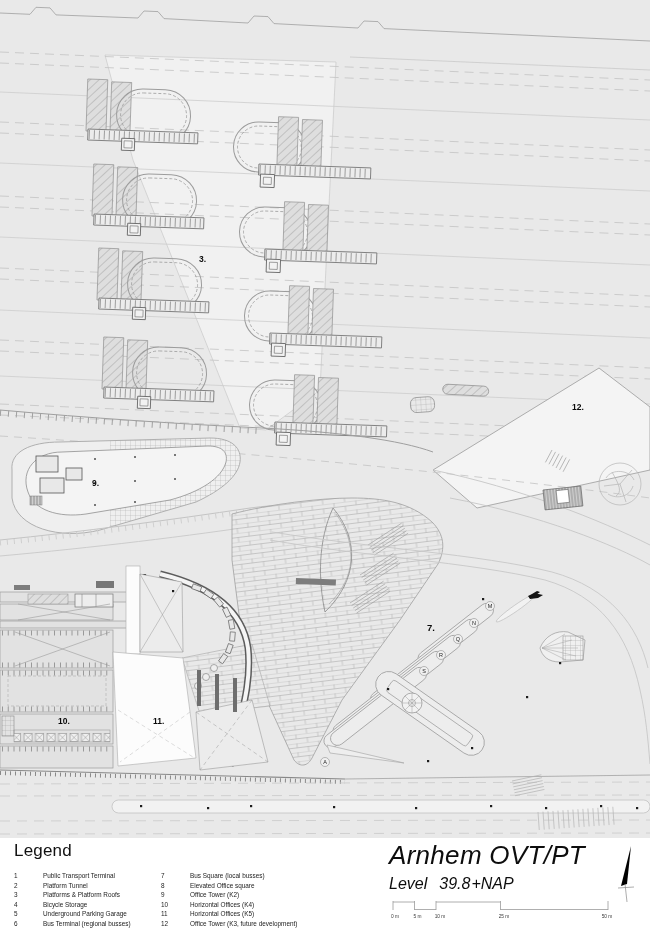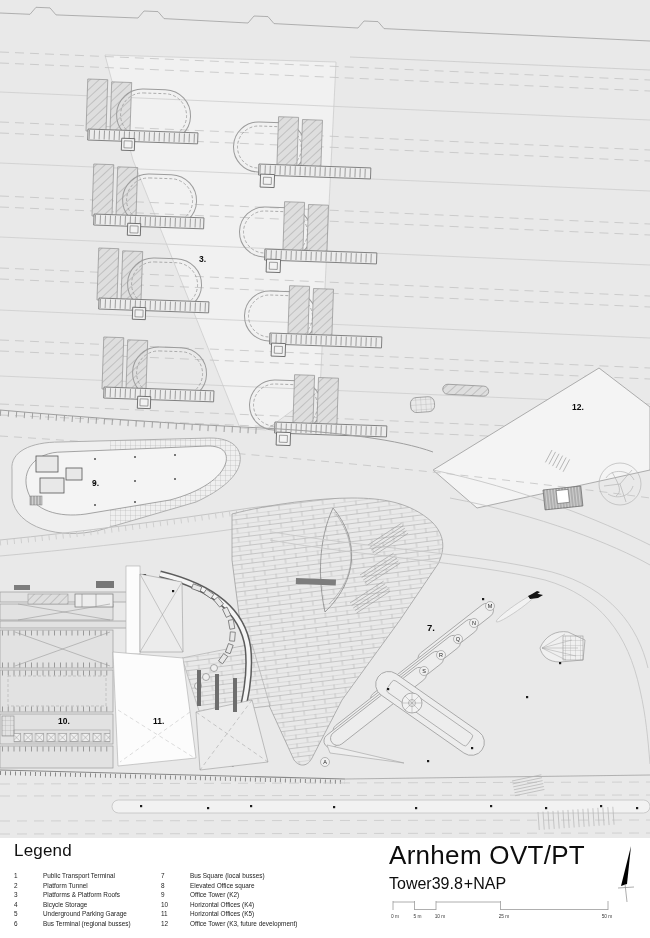--- a/index.html
+++ b/index.html
@@ -9,24 +9,24 @@
   
   .legend-block{position:absolute;left:14px;top:841px;}
   .legend-heading{font-size:17px;font-weight:400;letter-spacing:.2px;color:#111;text-align:right;}
   .legend-cols{position:absolute;top:872px;left:14px;width:370px;}
   .lg-col{position:absolute;top:0;}
   .lg-col1{left:0;}
   .lg-col2{left:147px;}
   .lg-row{display:flex;height:9.6px;align-items:flex-start;}
   .lg-num{width:29px;flex:0 0 29px;font-size:6.4px;color:#1c1c1c;}
   .lg-label{font-size:6.4px;color:#1c1c1c;white-space:nowrap;}
-  .title-block{position:absolute;left:389px;top:840px;}
+  .title-block{position:absolute;left:389px;top:840px;font-style:italic;}
   .project-title{font-size:26px;font-weight:400;letter-spacing:.3px;color:#0d0d0d;}
   .level-line{margin-top:4px;font-size:16px;color:#0d0d0d;}
-  .level-line .val{margin-left:0;}
+  .level-line .val{margin-left:12px;}
   .level-line .datum{margin-left:1px;}
   .scalebar{position:absolute;left:391px;top:898px;}
   .north{position:absolute;left:605px;top:838px;}
   .sb-label{font-size:4.8px;fill:#3a3a3a;}
   .plan-num{font-size:8.5px;font-weight:700;fill:#0a0a0a;}
   .plan-num-big{font-size:9.5px;font-weight:700;fill:#0a0a0a;}
   .stop-letter{font-size:5.5px;fill:#222;}
 </style>
 </head>
 <body>
@@ -460,21 +460,21 @@
       <div class="lg-row">
           <span class="lg-num">12</span>
           <span class="lg-label">Office Tower (K3, future development)</span>
         </div>
     </div>
   </div>
 
   <div class="title-block">
     <div class="project-title">Arnhem OVT/PT</div>
     <div class="level-line">
-      <span>Tower</span><span class="val">39.8</span><span class="datum">+NAP</span>
+      <span>Level</span><span class="val">39.8</span><span class="datum">+NAP</span>
     </div>
   </div>
 
   <svg class="scalebar" width="224" height="28" viewBox="0 0 224 28">
     <g stroke="#9a9a9a" stroke-width="0.8" fill="none">
       <line x1="2" y1="3" x2="2" y2="12"></line>
       <line x1="23.5" y1="3" x2="23.5" y2="12"></line>
       <line x1="45" y1="3" x2="45" y2="12"></line>
       <line x1="109.5" y1="3" x2="109.5" y2="12"></line>
       <line x1="217" y1="3" x2="217" y2="12"></line>

